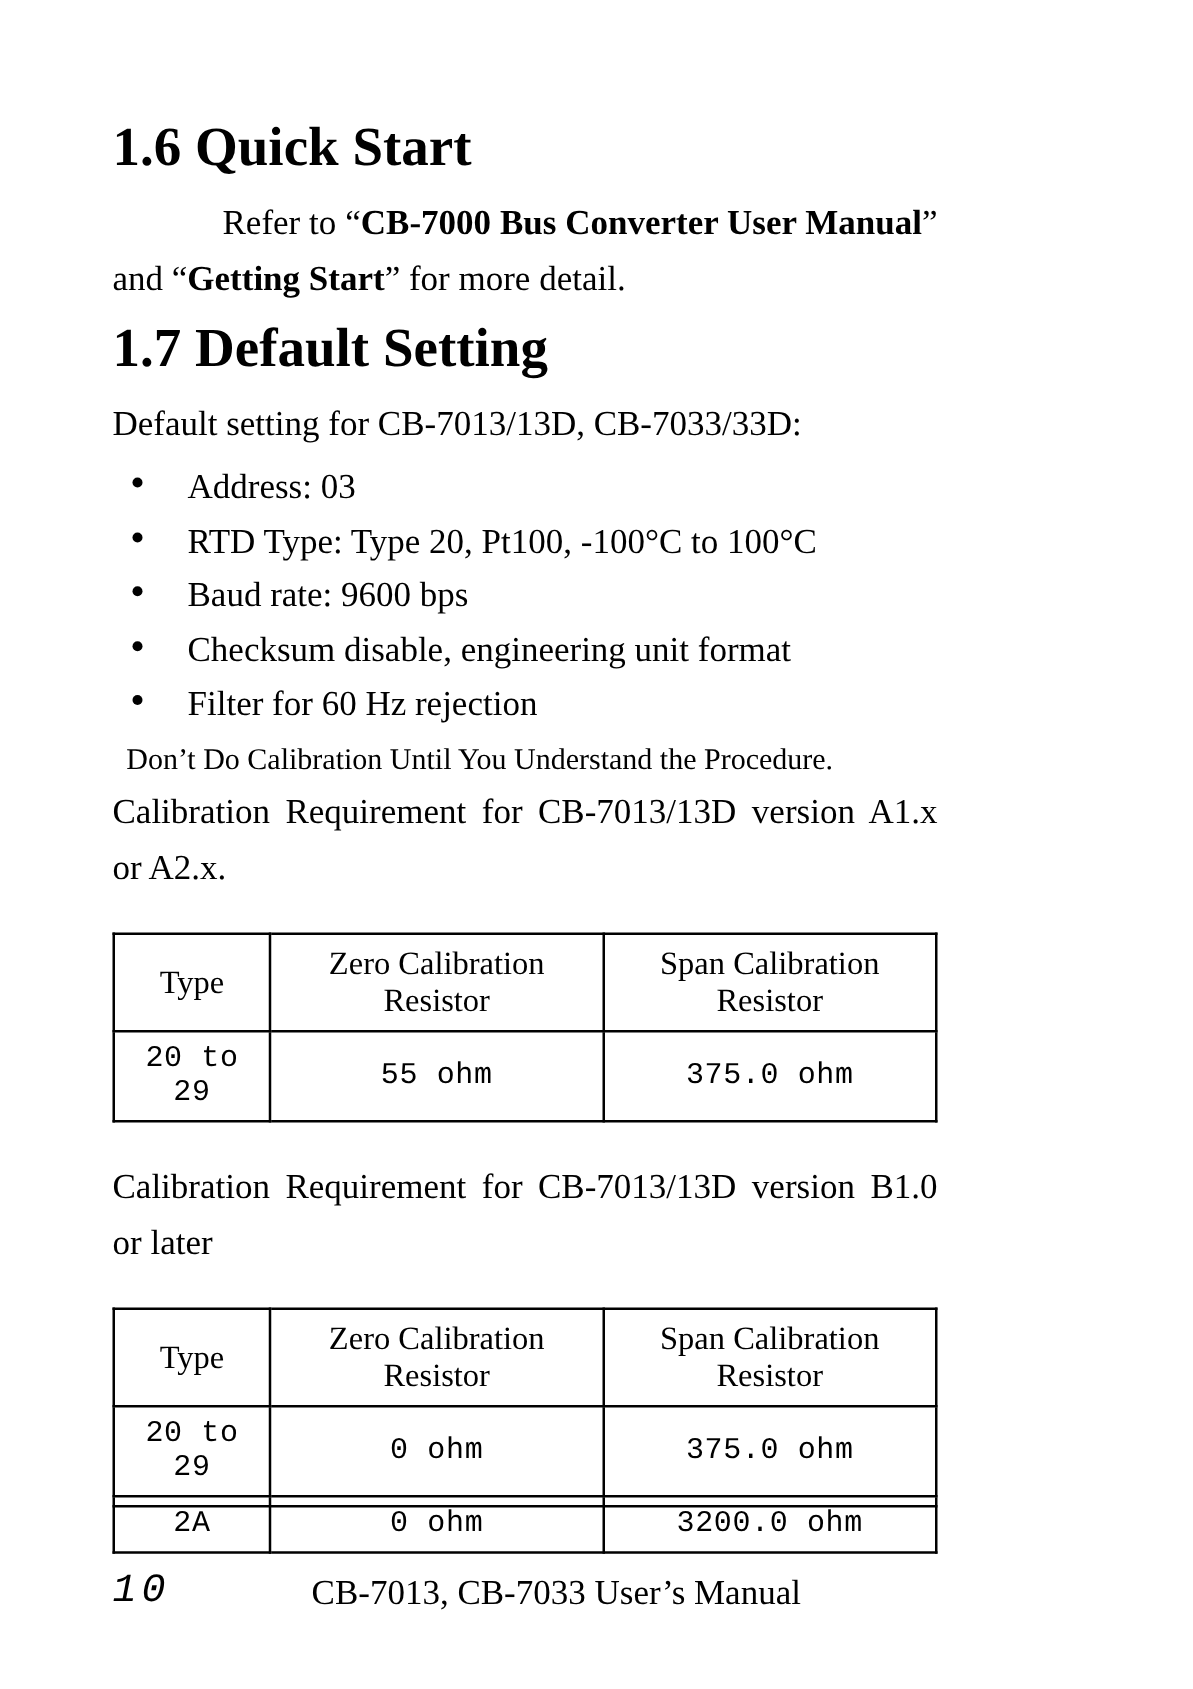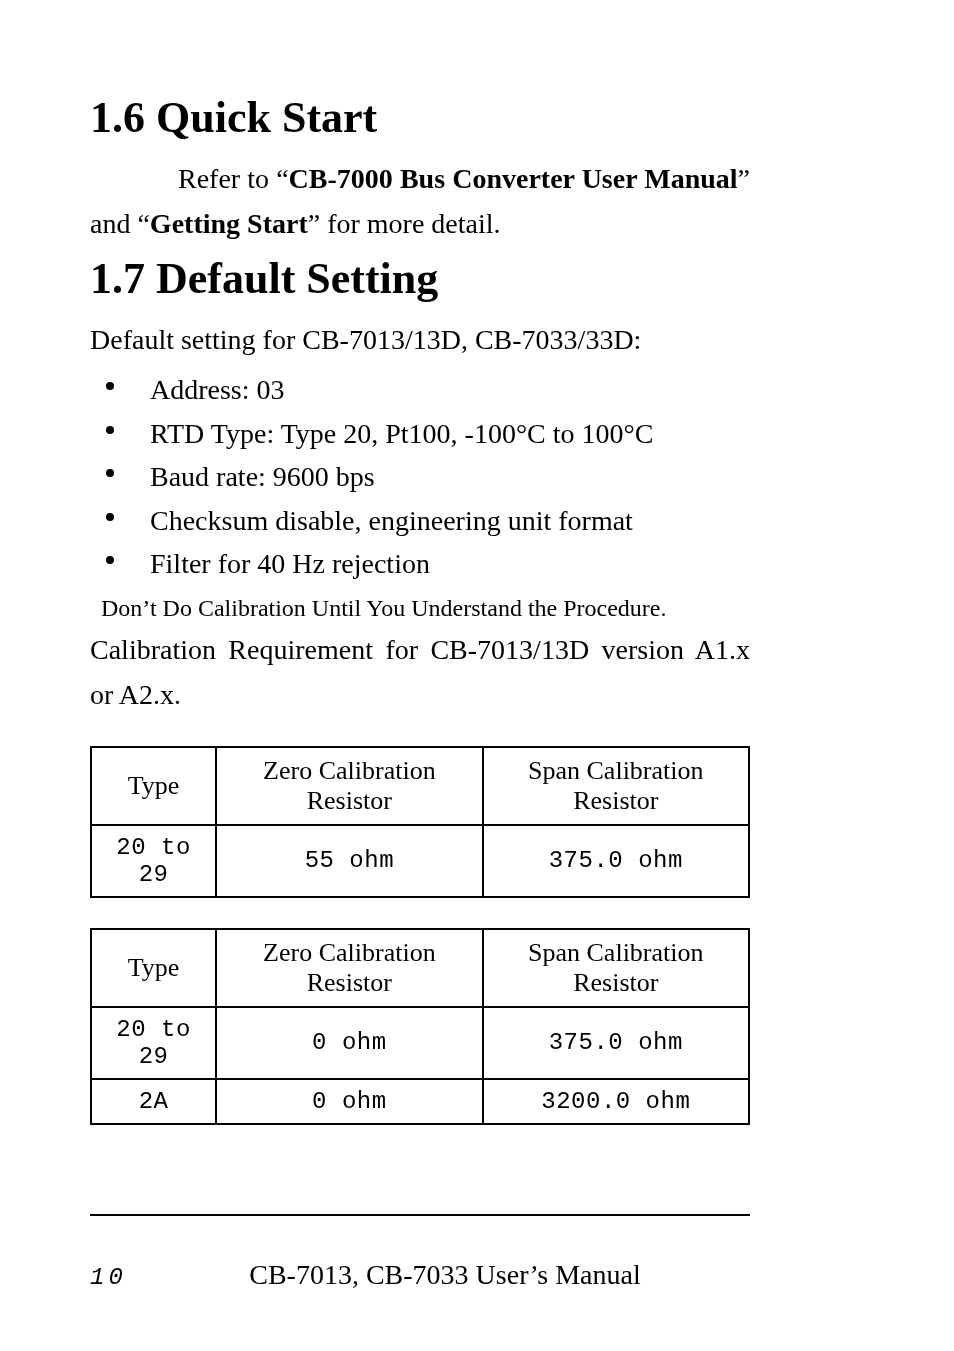--- a/index.html
+++ b/index.html
@@ -95,21 +95,21 @@
     border-top: 2px solid #000;
     margin: 0 0 4px 0;
   }
   .footer-row {
     display: flex;
     align-items: flex-end;
   }
   .footer-page {
     font-family: "Courier New", Courier, monospace;
     font-style: italic;
-    font-size: 24px;
+    font-size: 32px;
     width: 130px;
     letter-spacing: 4px;
     margin-top: 44px;
   }
   .footer-title {
     flex: 1;
     text-align: center;
     font-size: 28px;
     margin-left: -80px;
   }
@@ -124,21 +124,21 @@
     <span>Refer to “</span><span class="bold">CB-7000 Bus Converter User Manual</span><span>” and “</span><span class="bold">Getting Start</span><span>” for more detail.</span>
   </p>
 
   <h2 class="section">1.7 Default Setting</h2>
   <p class="body-text">Default setting for CB-7013/13D, CB-7033/33D:</p>
   <ul class="settings">
     <li><span>Address: 03</span></li>
     <li><span>RTD Type: Type 20, Pt100, -100°C to 100°C</span></li>
     <li><span>Baud rate: 9600 bps</span></li>
     <li><span>Checksum disable, engineering unit format</span></li>
-    <li><span>Filter for 40 Hz rejection</span></li>
+    <li><span>Filter for 60 Hz rejection</span></li>
   </ul>
 
   <p class="calib-warn">Don’t Do Calibration Until You Understand the Procedure.</p>
   <p class="body-text">Calibration Requirement for CB-7013/13D version A1.x or A2.x.</p>
 
   <div class="table-wrap">
     <table class="cal">
       <tbody>
           <tr>
         <th class="col-type">Type</th>
@@ -147,20 +147,21 @@
       </tr>
       <tr>
         <td class="mono-ish">20 to 29</td>
         <td class="mono-ish">55 ohm</td>
         <td class="mono-ish">375.0 ohm</td>
       </tr>
     </tbody>
       </table>
   </div>
 
+  <p class="body-text">Calibration Requirement for CB-7013/13D version B1.0 or later</p>
 
   <div class="table-wrap">
     <table class="cal">
       <tbody>
           <tr>
         <th class="col-type">Type</th>
         <th class="col-zero">Zero Calibration Resistor</th>
         <th class="col-span">Span Calibration Resistor</th>
       </tr>
       <tr>

